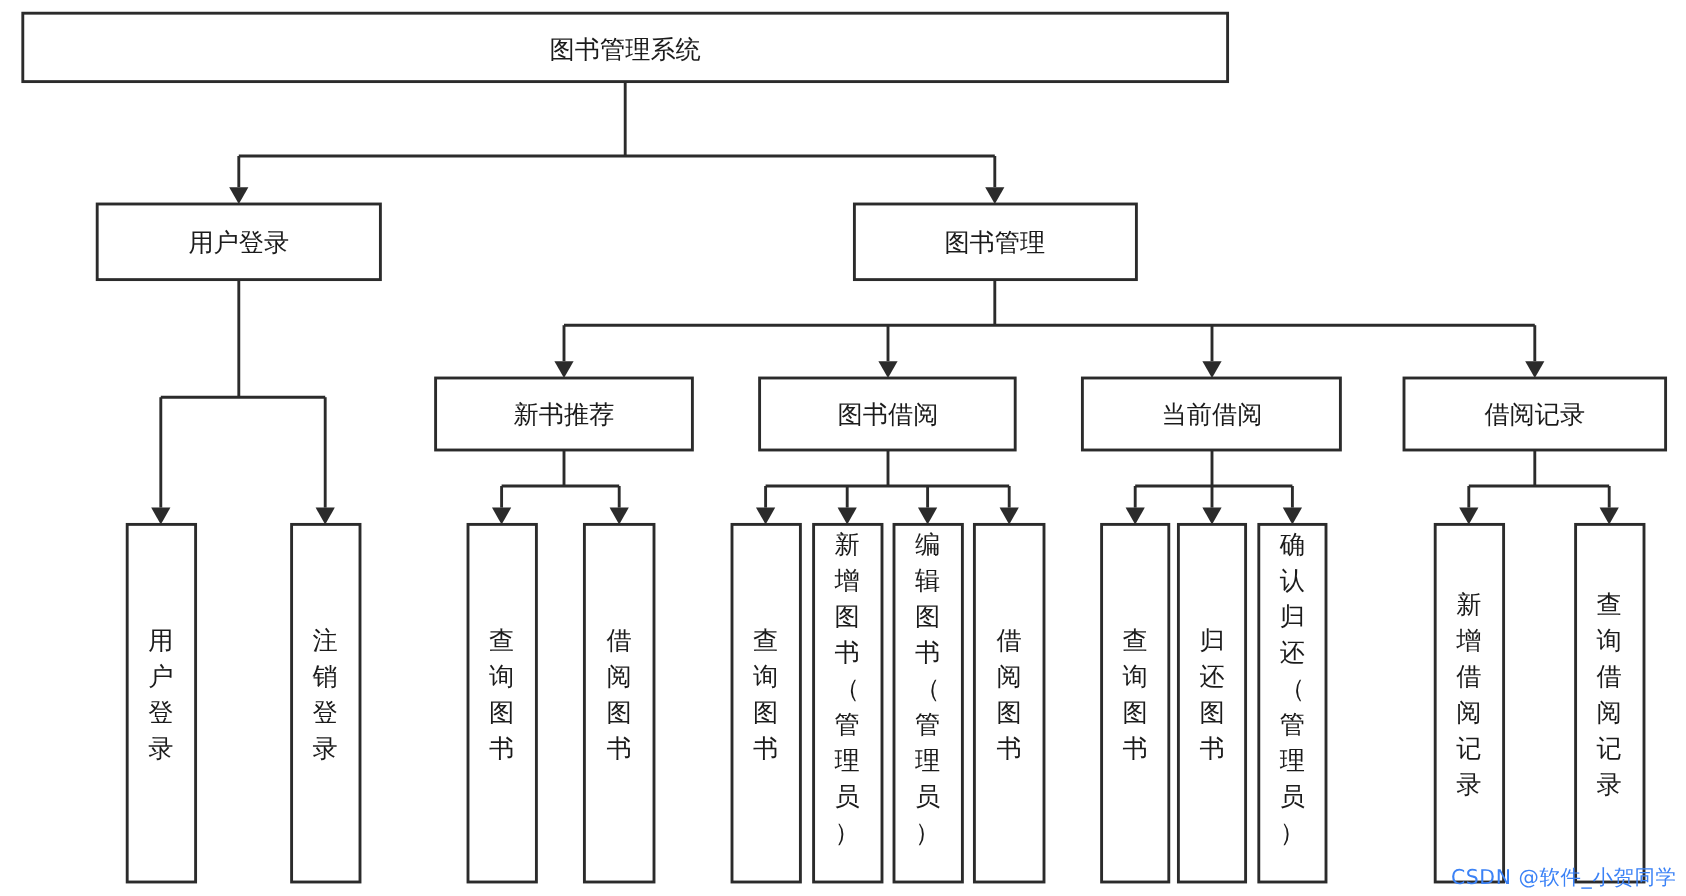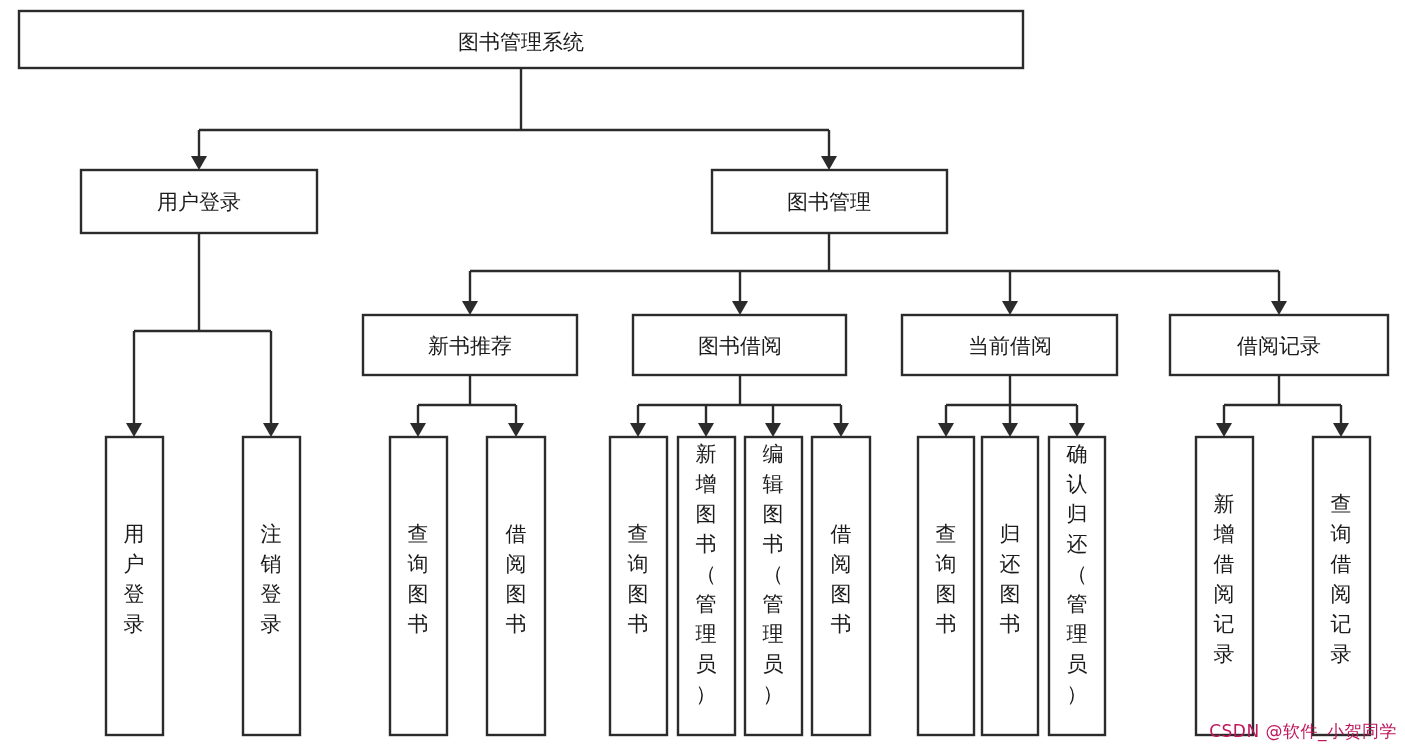--- a/index.html
+++ b/index.html
@@ -15,21 +15,21 @@
     font-family:"DejaVu Sans","Liberation Sans",sans-serif;
     font-size:21px;fill:#1b1b1b;text-anchor:middle;dominant-baseline:central;
   }
   .node-label-v{
     font-family:"DejaVu Sans","Liberation Sans",sans-serif;
     font-size:21px;fill:#1b1b1b;text-anchor:middle;
   }
   .watermark{
     position:absolute;right:8px;bottom:4px;
     font-family:"DejaVu Sans","Liberation Sans",sans-serif;
-    font-size:17px;color:#be185d;letter-spacing:.5px;white-space:nowrap;
+    font-size:17px;color:#3b82f6;letter-spacing:.5px;white-space:nowrap;
     pointer-events:none;
     text-align:center;
   }
 </style>
 </head>
 <body>
 
 <svg id="canvas" viewBox="0 0 1405 747">
   <defs></defs>
 

